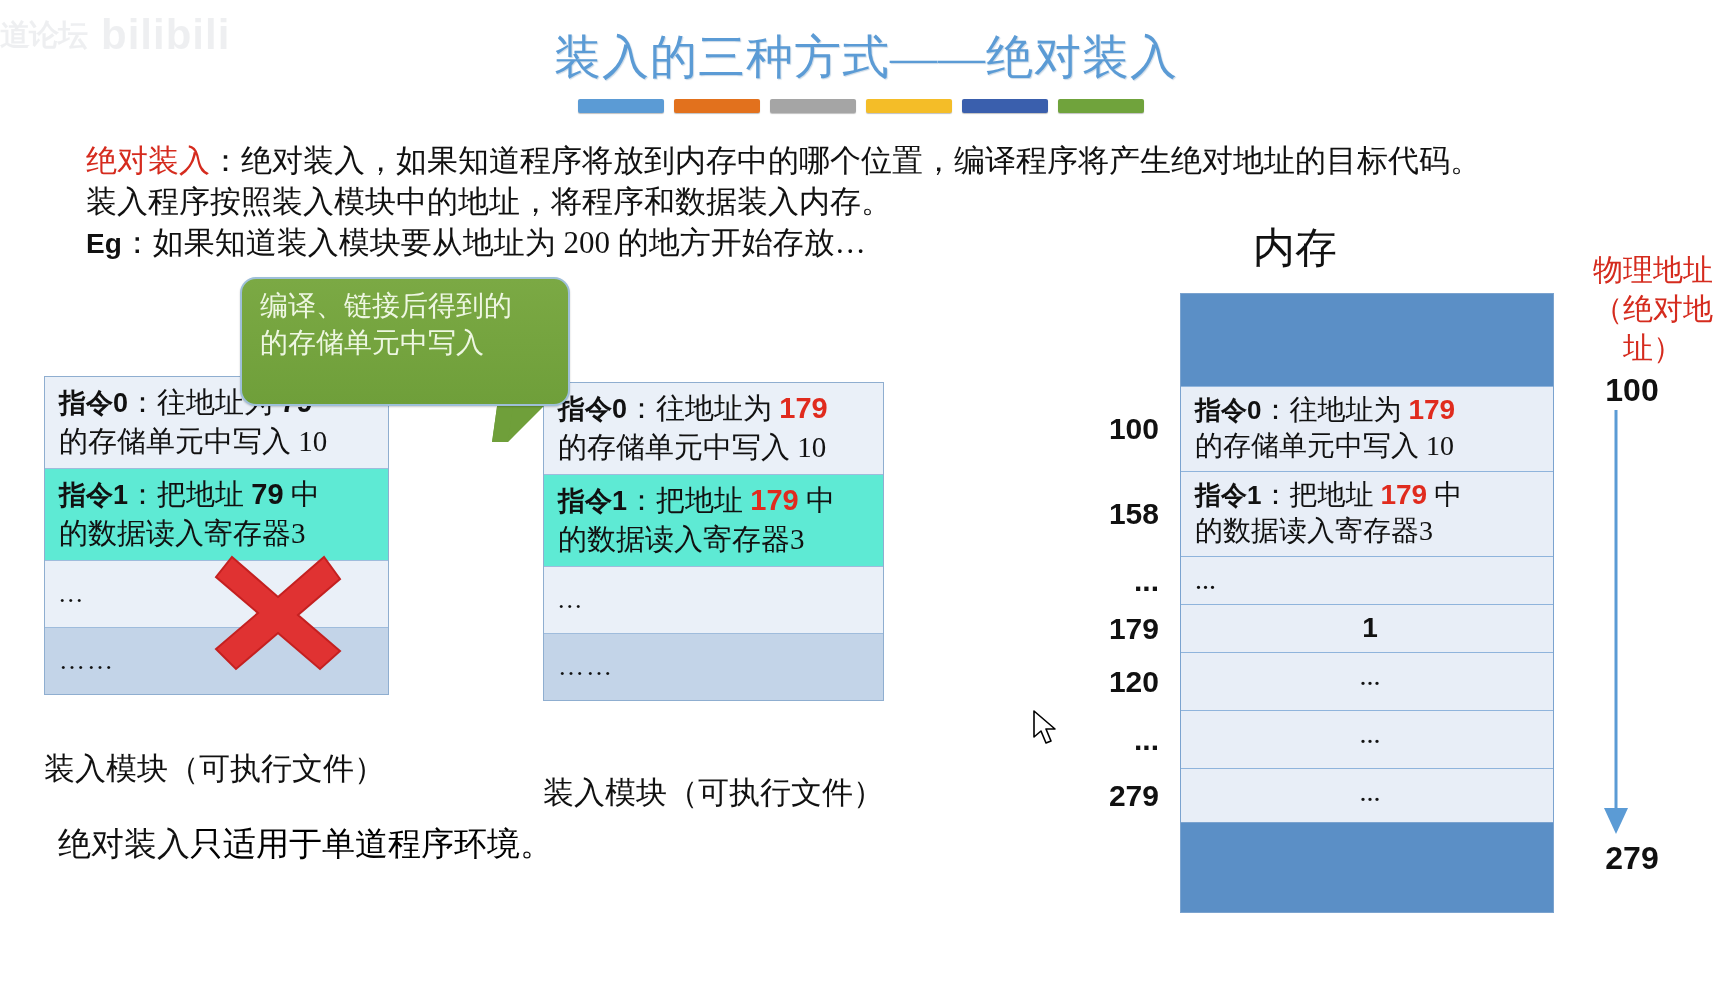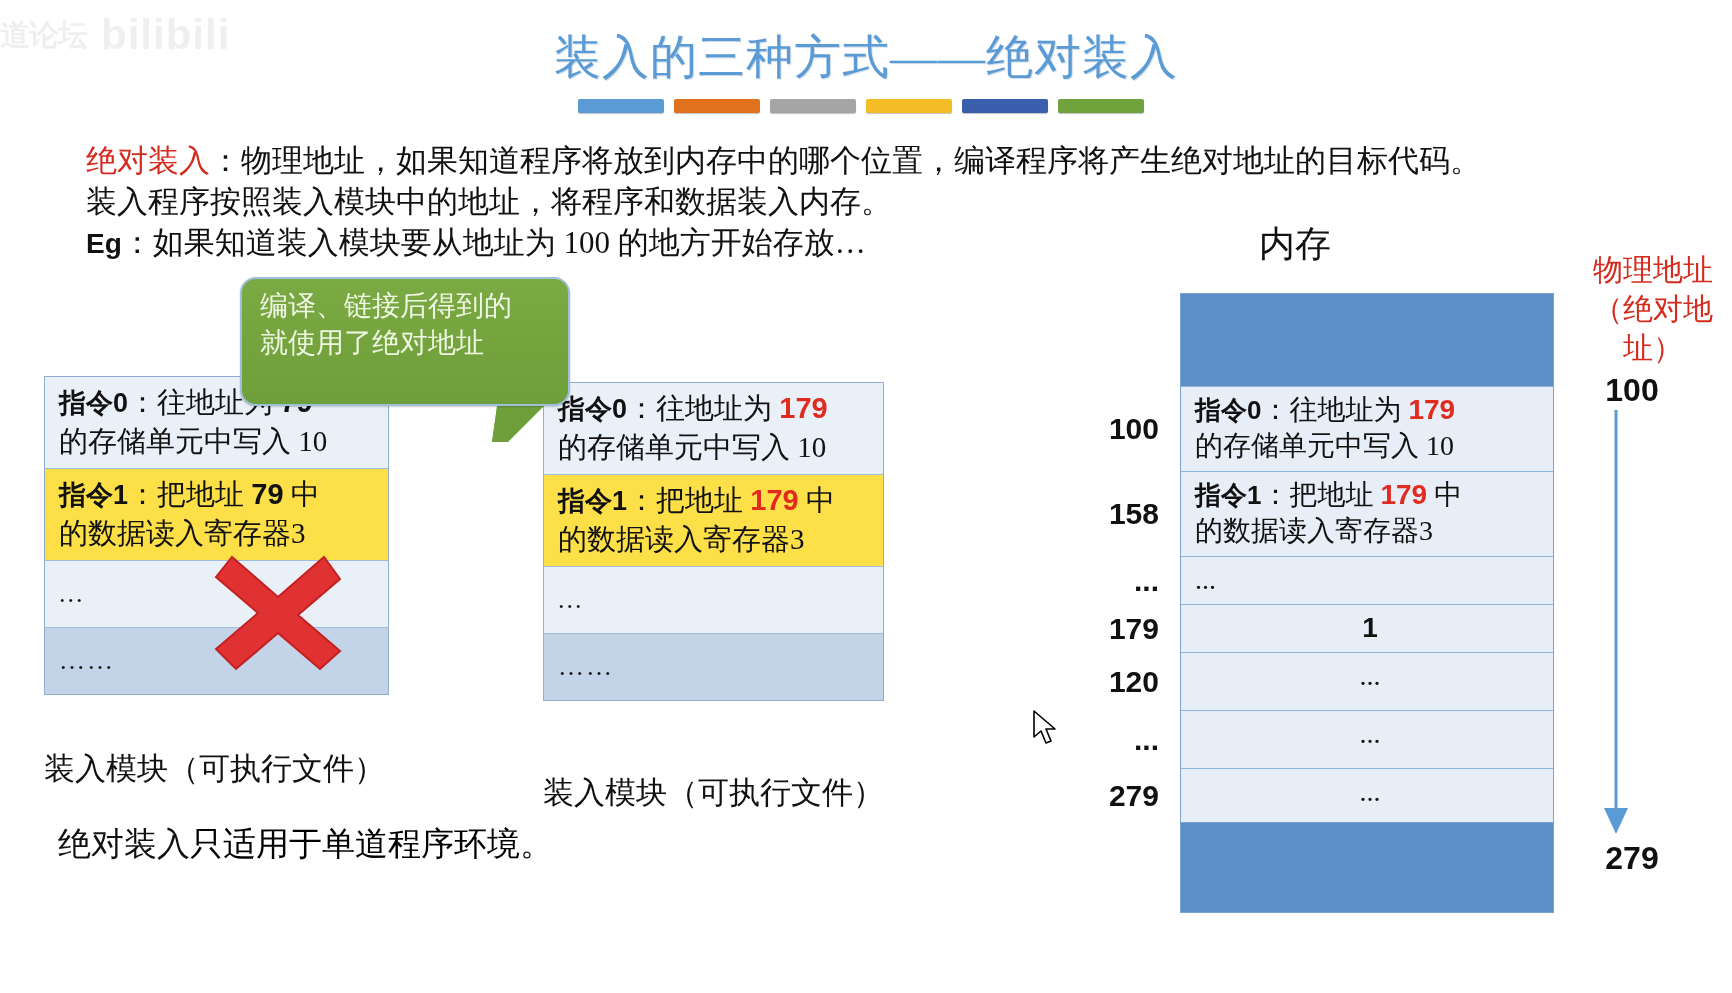--- a/index.html
+++ b/index.html
@@ -93,21 +93,21 @@
   }
   .irow {
     border-bottom:1px solid #9fbcdc;
     color:#111;
     font-size:29px; line-height:38px;
     padding:6px 10px 8px 14px;
     font-family:"Liberation Serif", serif;
   }
   .irow:last-child { border-bottom:none; }
   .irow.shade0 { background:#eaf0f8; }
-  .irow.shade1 { background:#fde047; }
+  .irow.shade1 { background:#5eead4; }
   .irow.shade2 { background:#eaf0f8; }
   .irow.shade3 { background:#c3d4e8; }
   .irow .b { font-family:"Liberation Sans", sans-serif; font-weight:700; font-size:27px;}
   .irow .red { color:#e02b1e; font-family:"Liberation Sans", sans-serif; font-weight:700; }
   .irow .num { font-family:"Liberation Sans", sans-serif; font-weight:700; }
   .irow.dots { font-size:26px; padding-top:14px; padding-bottom:14px; letter-spacing:2px; }
 
   .caption {
     position:absolute;
     font-size:31px; color:#111;
@@ -125,21 +125,21 @@
   #bottom-note {
     position:absolute; left:58px; top:822px;
     font-size:33px; color:#111; white-space:nowrap;
     font-family:"Liberation Serif", serif;
   }
   #bottom-note .red { color:#000000; }
 
   
   #mem-title {
     position:absolute; left:1180px; top:220px; width:230px;
-    text-align:center; font-size:36px; color:#111;
+    text-align:center; font-size:42px; color:#111;
     font-family:Liberation Serif, serif;
   }
   #mem-table {
     position:absolute; left:1180px; top:293px;
     width:374px;
     border:1px solid #7ba3cf;
   }
   .mblue { background:#5b8fc6; }
   .mrow {
     background:#e8eef7;
@@ -196,32 +196,32 @@
   <span style="background: rgb(91, 155, 213);"></span>
   <span style="background: rgb(226, 113, 29);"></span>
   <span style="background: rgb(165, 165, 165);"></span>
   <span style="background: rgb(244, 189, 40);"></span>
   <span style="background: rgb(58, 95, 173);"></span>
   <span style="background: rgb(112, 163, 60);"></span>
 </div>
 
 <div id="para">
   <div class="line">
-    <span class="red">绝对装入</span><span>：物理地址，如果知道程序将放到内存中的哪个位置，编译程序将产生绝对地址的目标代码。</span>
+    <span class="red">绝对装入</span><span>：绝对装入，如果知道程序将放到内存中的哪个位置，编译程序将产生绝对地址的目标代码。</span>
   </div>
   <div class="line">装入程序按照装入模块中的地址，将程序和数据装入内存。</div>
   <div class="line">
-    <span class="eg">Eg</span><span>：如果知道装入模块要从地址为 100 的地方开始存放…</span>
+    <span class="eg">Eg</span><span>：如果知道装入模块要从地址为 200 的地方开始存放…</span>
   </div>
 </div>
 
 <div id="callout-tail"></div>
 <div id="callout">
   <div>编译、链接后得到的</div>
-  <div>就使用了绝对地址</div>
+  <div>的存储单元中写入</div>
 </div>
 
 <div class="itable" id="tbl-left" style="left:44px; top:376px; width:345px;">
   <div class="irow shade0">
     <div>
       <span class="b">指令0</span><span>：</span><span>往地址为 </span><span class="num">79</span>
     </div>
     <div>的存储单元中写入 10</div>
   </div>
   <div class="irow shade1">

